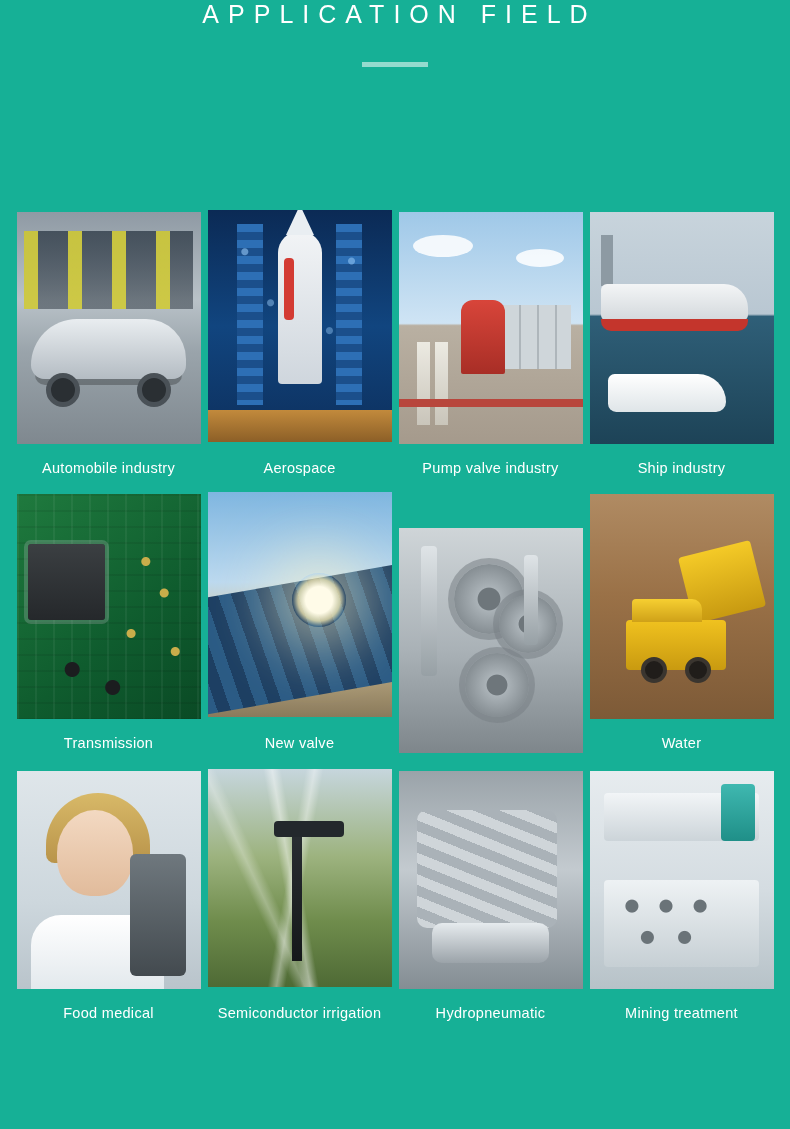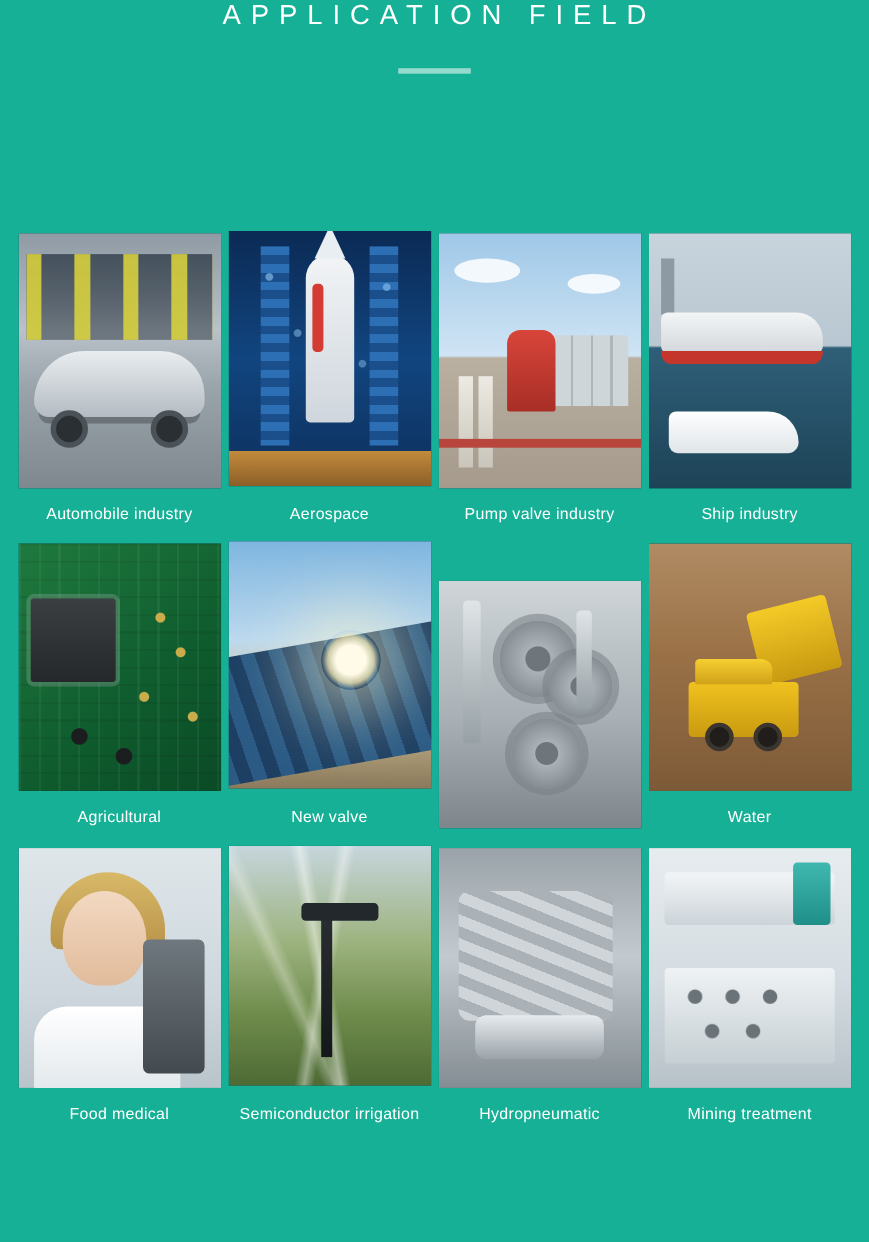--- a/index.html
+++ b/index.html
@@ -413,21 +413,21 @@
 
     <div class="row row2">
 
       <div class="cell">
         <div class="thumb">
           <div class="art a-semi">
             <div class="chip"></div>
             <div class="pads"></div>
           </div>
         </div>
-        <span class="caption">Agricultural</span>
+        <span class="caption">Transmission</span>
       </div>
 
       <div class="cell off1">
         <div class="thumb">
           <div class="art a-solar">
             <div class="panel"></div>
             <div class="sun"></div>
           </div>
         </div>
         <span class="caption">New valve</span>

